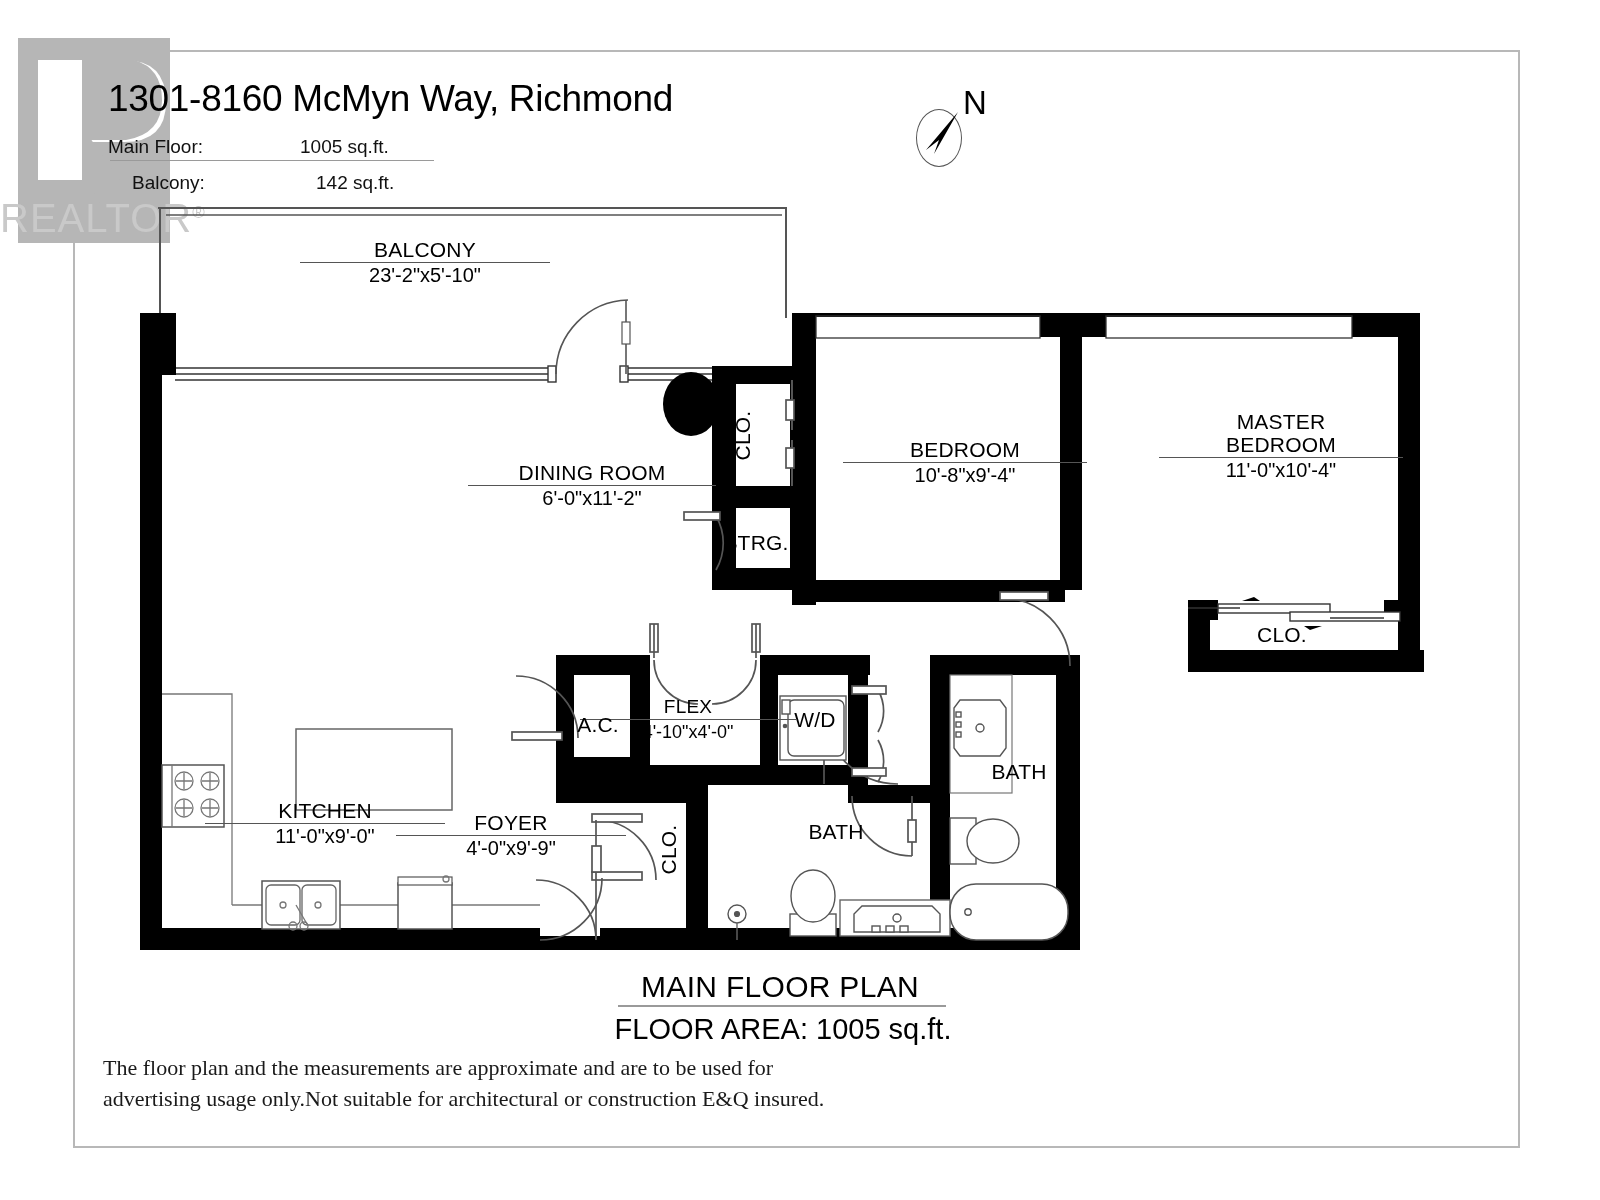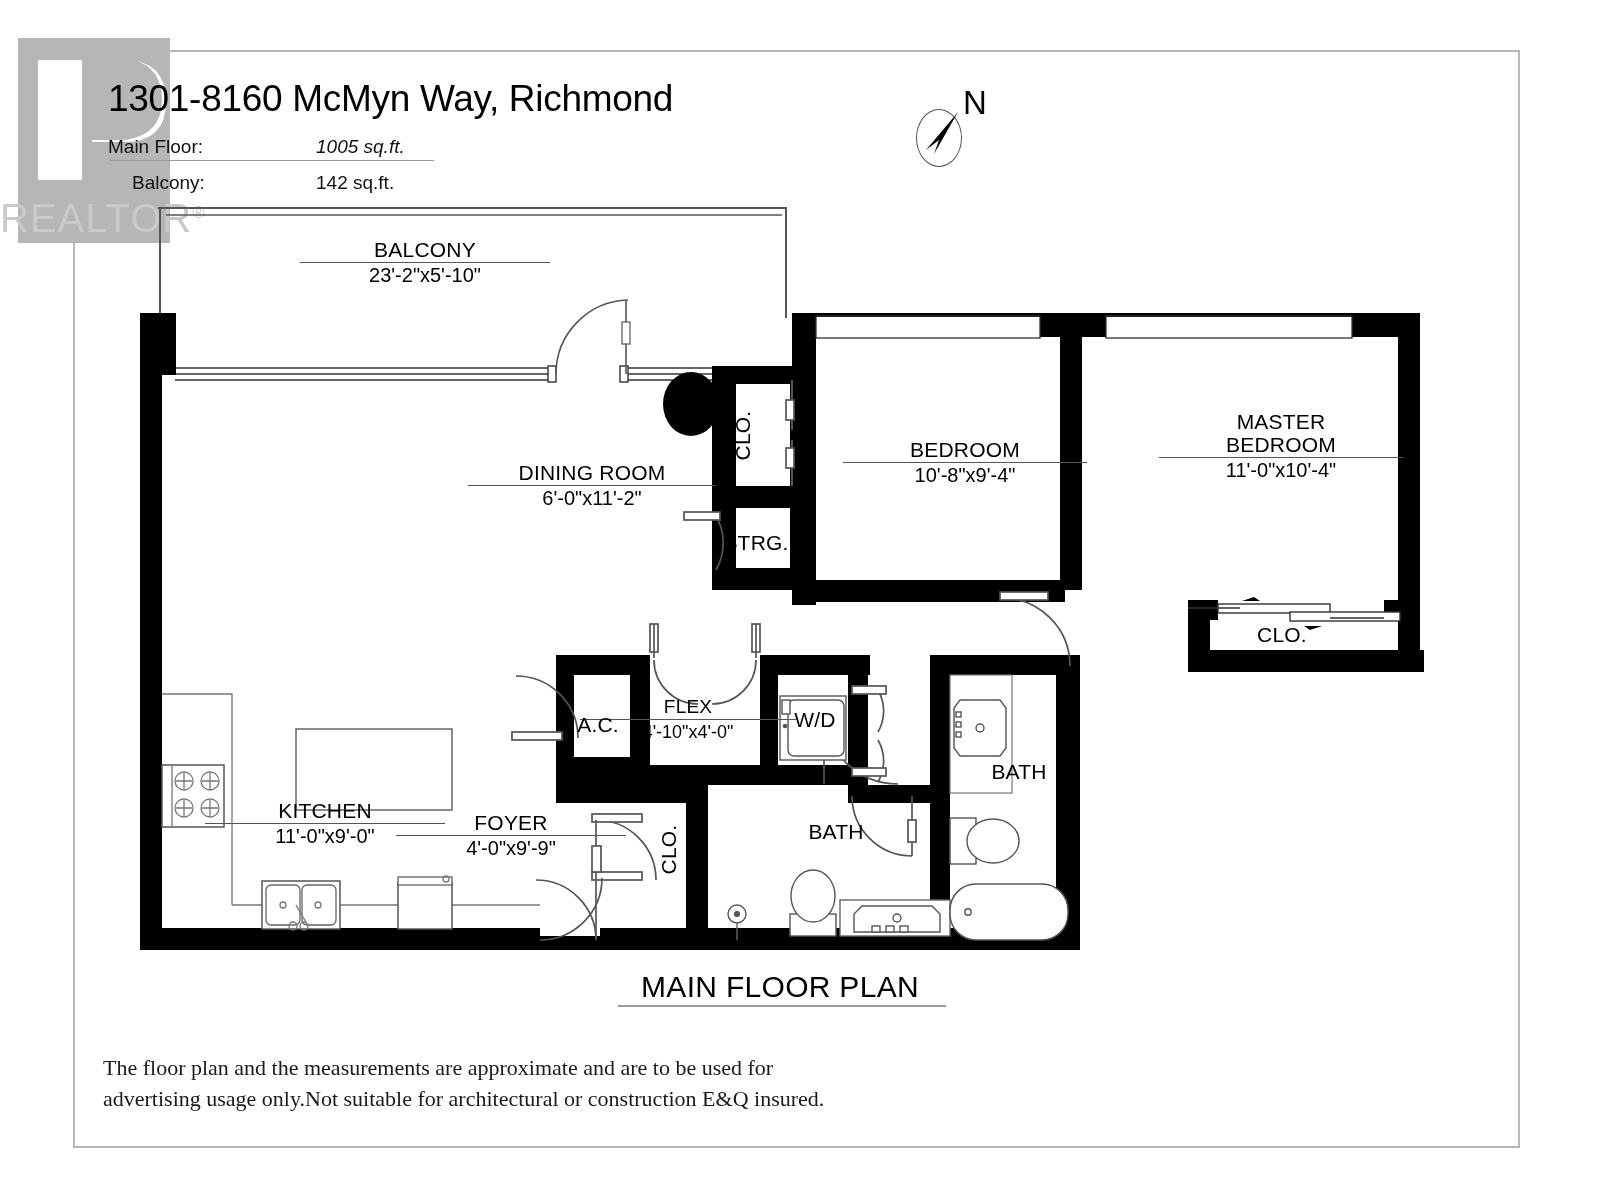--- a/index.html
+++ b/index.html
@@ -166,21 +166,21 @@
       <rect x="78" y="22" width="8" height="120" fill="#b6b6b6"></rect>
       <path d="M86 100 L132 165 L96 165 L86 148 Z" fill="#b6b6b6"></path>
     </svg>
   </div>
   <div class="wm-text"><span>REALTOR</span><span class="wm-reg">®</span></div>
 
   <div class="title">1301-8160 McMyn Way, Richmond</div>
 
   <div class="meta-row" style="left:108px; top:136px;">
     <span class="meta-label" style="left:0px;">Main Floor:</span>
-    <span class="meta-value" style="left:208px;font-style:italic;">1005 sq.ft.</span>
+    <span class="meta-value" style="left:192px;">1005 sq.ft.</span>
   </div>
   <div class="meta-rule" style="left:110px; top:160px; width:324px;"></div>
   <div class="meta-row" style="left:108px; top:172px;">
     <span class="meta-label" style="left:4px;margin-left:20px;">Balcony:</span>
     <span class="meta-value" style="left:208px;">142 sq.ft.</span>
   </div>
 
   <div class="compass-circle"></div>
   <svg style="position:absolute; left:912px; top:100px;" width="60" height="80" viewBox="0 0 60 80">
     <path d="M46 12 L22 54 L27 40 L14 50 Z" fill="#000000"></path>
@@ -478,19 +478,20 @@
   <div class="rlabel plain vert" style="left:622px; top:838px; width:92px;">
     <span class="rname">CLO.</span>
   </div>
 
   <div class="rlabel plain" style="left:1232px; top:623px; width:100px;">
     <span class="rname">CLO.</span>
   </div>
 
   <div class="footer-title">MAIN FLOOR PLAN</div>
   <div class="footer-rule"></div>
+  <div class="footer-area">FLOOR AREA: 1005 sq.ft.</div>
 
   <div class="disclaimer">
     <div>The floor plan and the measurements are approximate and are to be used for</div>
     <div>advertising usage only.Not suitable for architectural or construction E&amp;Q insured.</div>
   </div>
 
 </div>
 
 </body></html>

